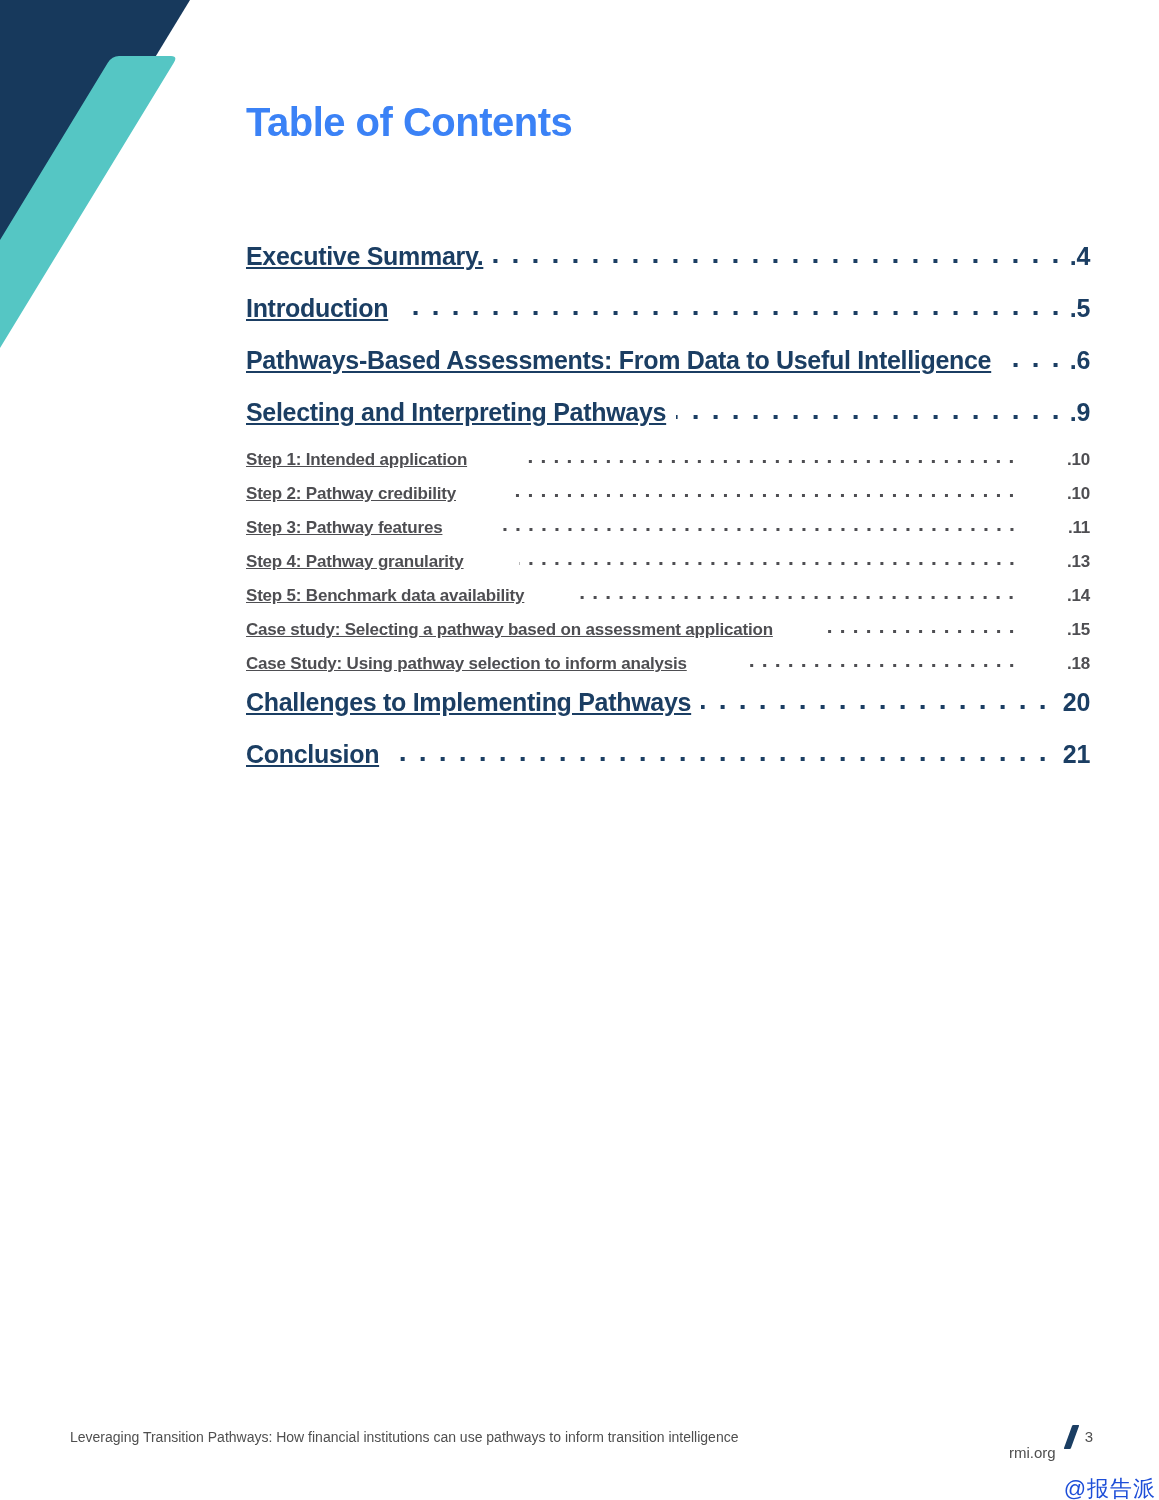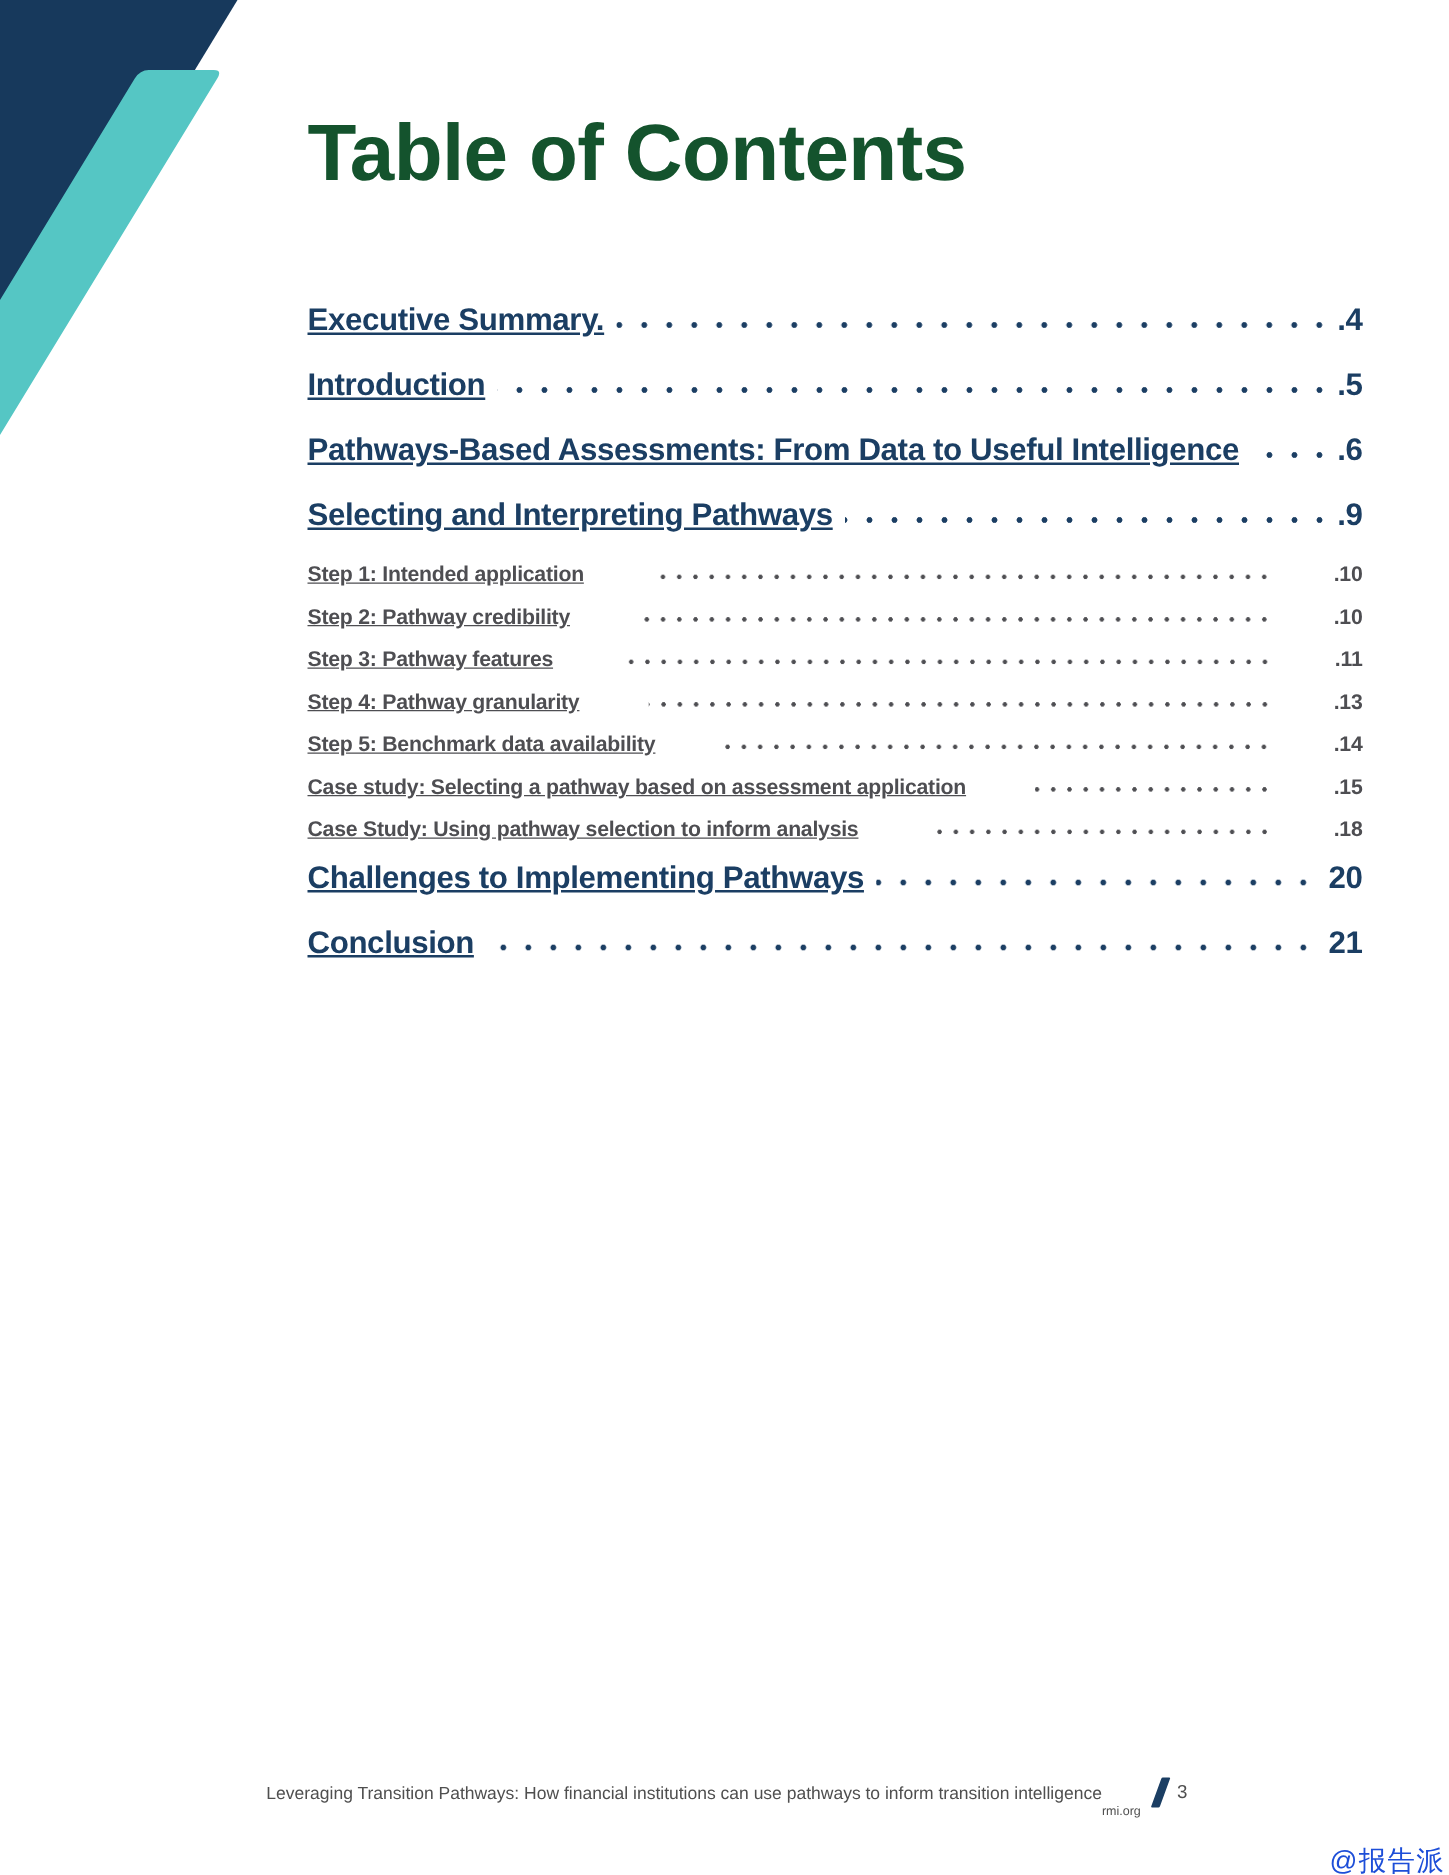--- a/index.html
+++ b/index.html
@@ -9,25 +9,25 @@
     height: 1500px;
     background: #ffffff;
     overflow: hidden;
     font-family: "Liberation Sans", "DejaVu Sans", sans-serif;
   }
   .corner { position: absolute; top: 0; left: 0; display: block; }
 
   .toc { position: absolute; left: 246px; top: 98px; width: 844px; }
   .toc h1 {
     margin: 0 0 97px 0;
-    font-size: 64px;
+    font-size: 40px;
     line-height: 48px;
     font-weight: bold;
     letter-spacing: -0.5px;
-    color: #14532d;
+    color: #3b82f6;
   }
   .row {
     display: flex;
     align-items: baseline;
     font-weight: bold;
     white-space: nowrap;
   }
   .row.main {
     font-size: 25px;
     line-height: 26px;
@@ -65,27 +65,27 @@
   }
   .pagenum { white-space: nowrap; margin-left: 2px; }
   .pagenum.gap { margin-left: 8px; }
 
   footer {
     position: absolute;
     left: 70px;
     right: 66px;
     top: 1412px;
     display: flex;
-    justify-content: center;
+    justify-content: space-between;
     align-items: center;
     font-size: 14px;
     color: #4f4f4f;
   }
   .footer-right { display: flex; align-items: center; }
-  .footer-site { font-size: 10px; margin-top: 32px; }
+  .footer-site { font-size: 15px; margin-top: 32px; }
   .slash-icon {
     display: inline-block;
     width: 7px;
     height: 24px;
     margin: 0 10px 0 12px;
     background: #1b3e63;
     transform: skewX(-20deg);
     border-radius: 1px;
   }
   .footer-pagenum { font-size: 15px; }

